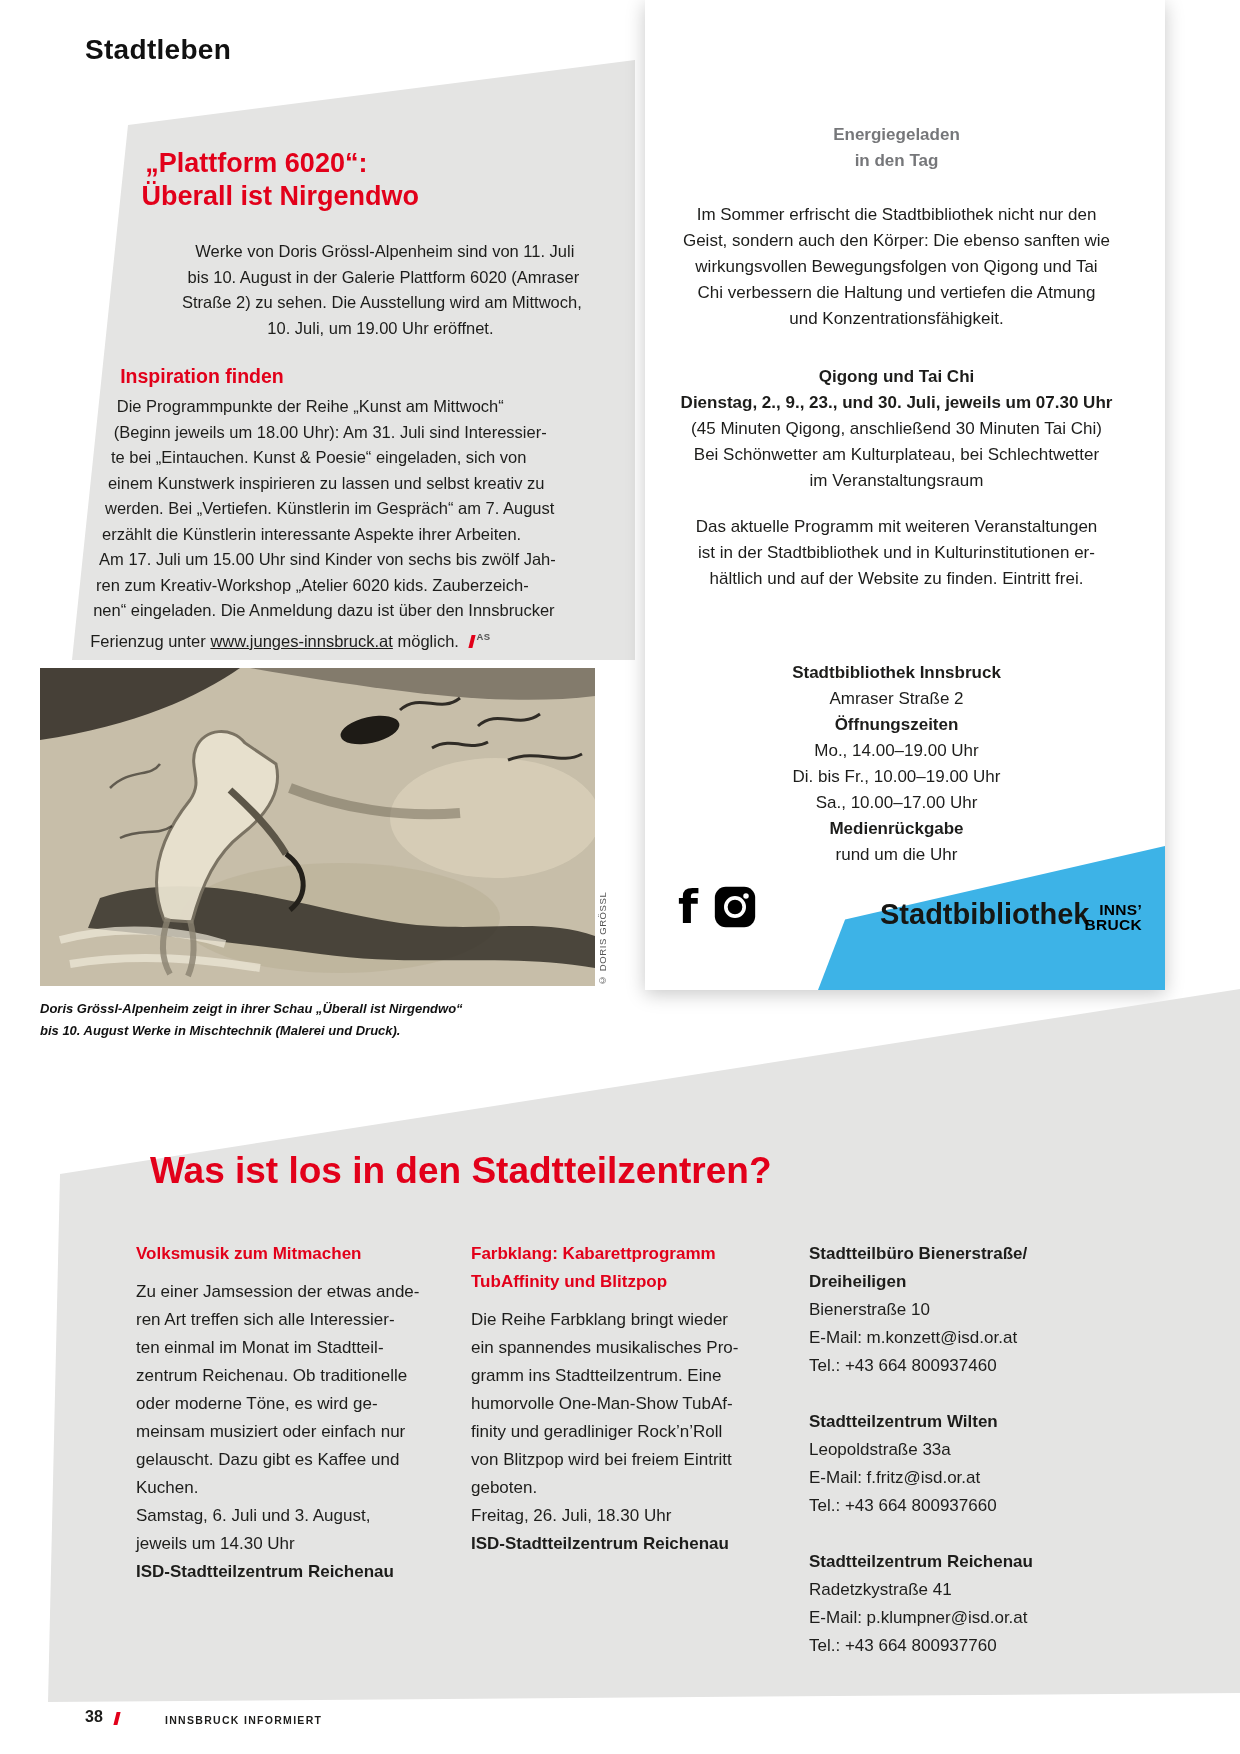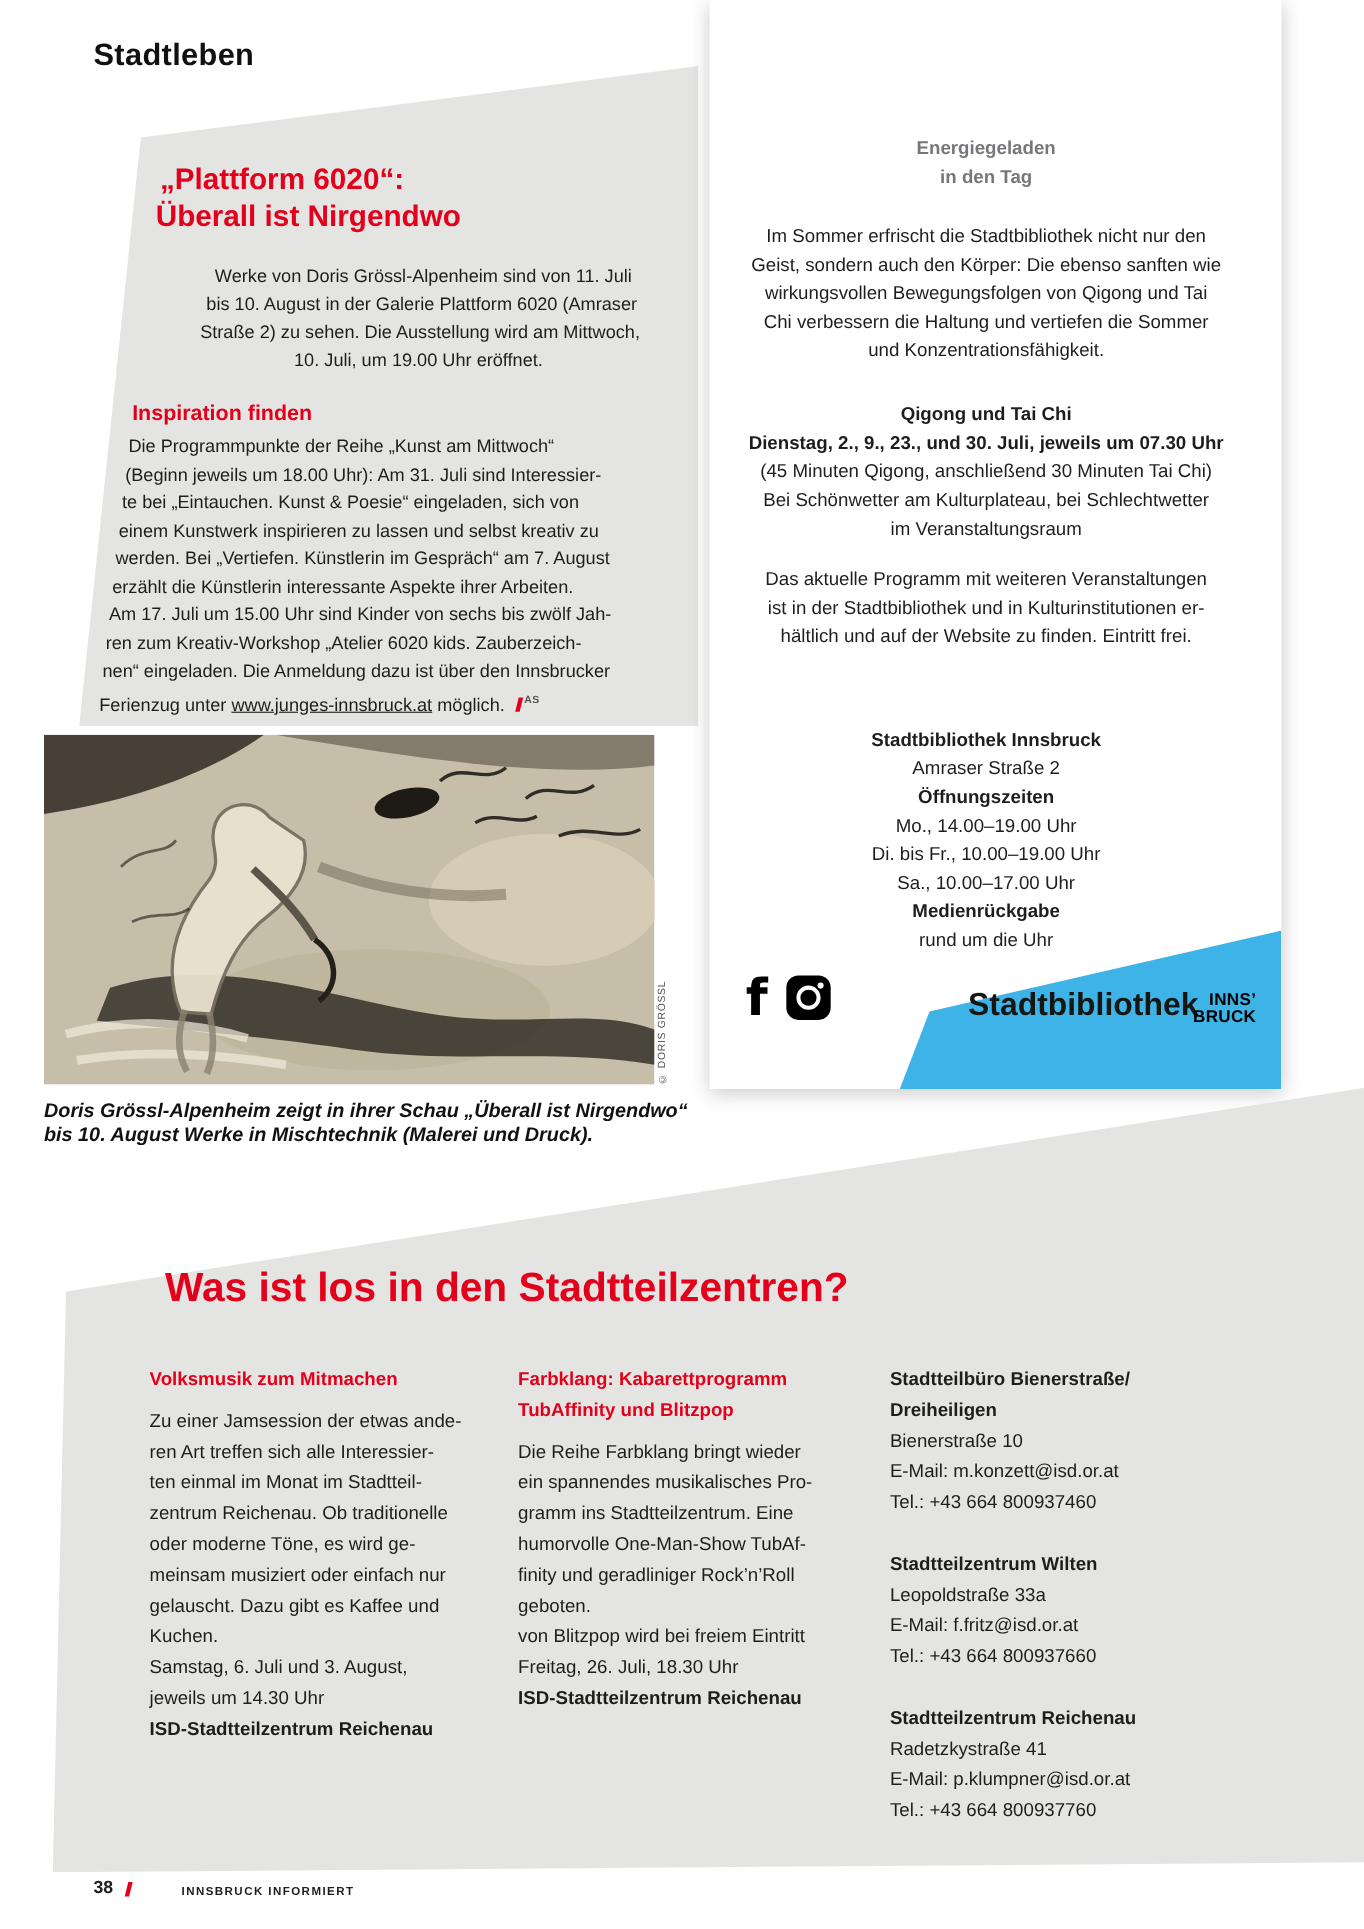--- a/index.html
+++ b/index.html
@@ -22,21 +22,21 @@
   .mt26{margin-top:26px;text-align:center;} .mt6{margin-top:6px;}
   .link{color:#1d1d1b;text-decoration:underline;cursor:pointer;}
   .redbar{display:inline-block;width:4px;height:13px;background:#e2001a;
           transform:skewX(-14deg);margin:0 2px -1px 7px;}
   .initials{font-size:9.5px;color:#555;font-weight:bold;letter-spacing:.5px;vertical-align:7px;}
 
   
   .artwork{left:40px;top:668px;width:555px;height:318px;}
   .credit{left:597px;top:874px;height:112px;writing-mode:vertical-rl;transform:rotate(180deg);
           font-size:9.5px;letter-spacing:.6px;color:#555;}
-  .caption{left:40px;top:998px;font-size:18px;font-style:italic;font-weight:bold;line-height:22px;color:#111;}
+  .caption{left:40px;top:998px;font-size:13px;font-style:italic;font-weight:bold;line-height:22px;color:#111;}
 
   
   .card{left:645px;top:0;width:520px;height:990px;background:#fff;box-sizing:border-box;
         padding:0 50px 0 33px;box-shadow:0 4px 18px rgba(0,0,0,.22);}
   .card .ln{font-size:17px;line-height:26px;text-align:center;}
   .lib-title{margin-top:122px;font-size:30px;line-height:37px;font-weight:bold;color:#76777a;}
   .lib-intro{margin-top:28px;}
   .lib-event{margin-top:32px;}
   .bold-line{font-weight:bold;}
   .lib-program{margin-top:20px;}
@@ -128,21 +128,21 @@
 
   <aside class="abs card">
     <div class="lib-title">
       <div class="ln">Energiegeladen</div>
       <div class="ln">in den Tag</div>
     </div>
     <div class="lib-intro">
         <div class="ln">Im Sommer erfrischt die Stadtbibliothek nicht nur den</div>
         <div class="ln">Geist, sondern auch den Körper: Die ebenso sanften wie</div>
         <div class="ln">wirkungsvollen Bewegungsfolgen von Qigong und Tai</div>
-        <div class="ln">Chi verbessern die Haltung und vertiefen die Sommer</div>
+        <div class="ln">Chi verbessern die Haltung und vertiefen die Atmung</div>
         <div class="ln">und Konzentrationsfähigkeit.</div>
       </div>
     <div class="lib-event">
       <div class="ln bold-line">Qigong und Tai Chi</div>
       <div class="ln bold-line">Dienstag, 2., 9., 23., und 30. Juli, jeweils um 07.30 Uhr</div>
       <div>
           <div class="ln">(45 Minuten Qigong, anschließend 30 Minuten Tai Chi)</div>
           <div class="ln">Bei Schönwetter am Kulturplateau, bei Schlechtwetter</div>
           <div class="ln">im Veranstaltungsraum</div>
         </div>
@@ -202,22 +202,22 @@
     <div class="colhead" style="margin-bottom:10px;">
       <div class="ln">Farbklang: Kabarettprogramm</div>
       <div class="ln">TubAffinity und Blitzpop</div>
     </div>
     <div>
         <div class="ln">Die Reihe Farbklang bringt wieder</div>
         <div class="ln">ein spannendes musikalisches Pro-</div>
         <div class="ln">gramm ins Stadtteilzentrum. Eine</div>
         <div class="ln">humorvolle One-Man-Show TubAf-</div>
         <div class="ln">finity und geradliniger Rock’n’Roll</div>
+        <div class="ln">von Blitzpop wird bei freiem Eintritt</div>
         <div class="ln">geboten.</div>
-        <div class="ln">von Blitzpop wird bei freiem Eintritt</div>
       </div>
     <div class="ln">Freitag, 26. Juli, 18.30 Uhr</div>
     <div class="ln b">ISD-Stadtteilzentrum Reichenau</div>
   </div>
 
   <div class="col col3">
     <div class="c-group">
       <div class="ln b">Stadtteilbüro Bienerstraße/</div>
       <div class="ln b">Dreiheiligen</div>
       <div class="ln">Bienerstraße 10</div>

